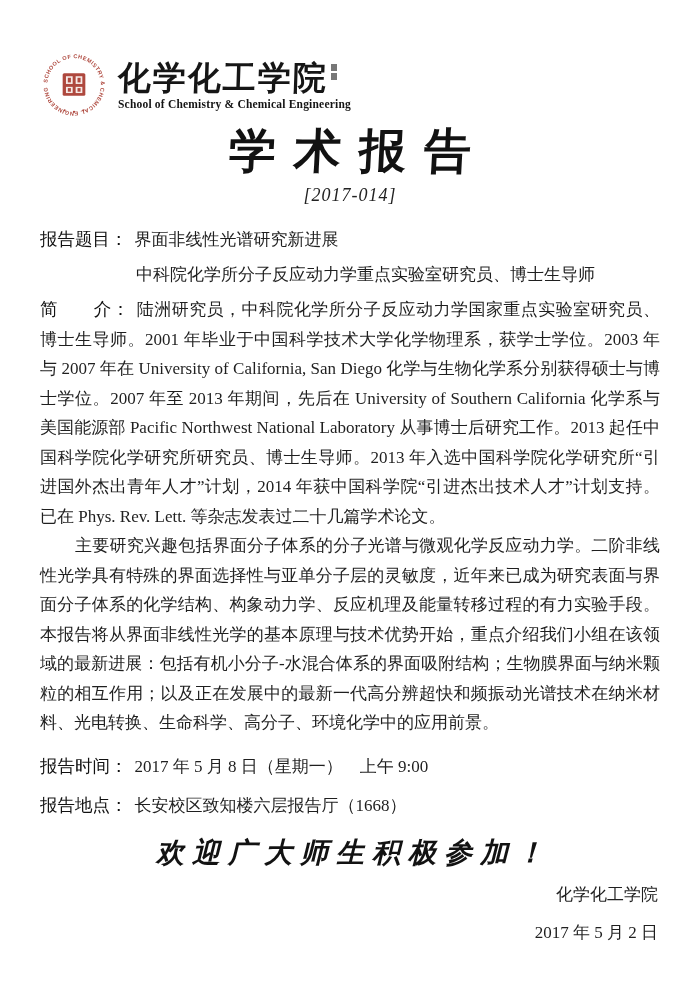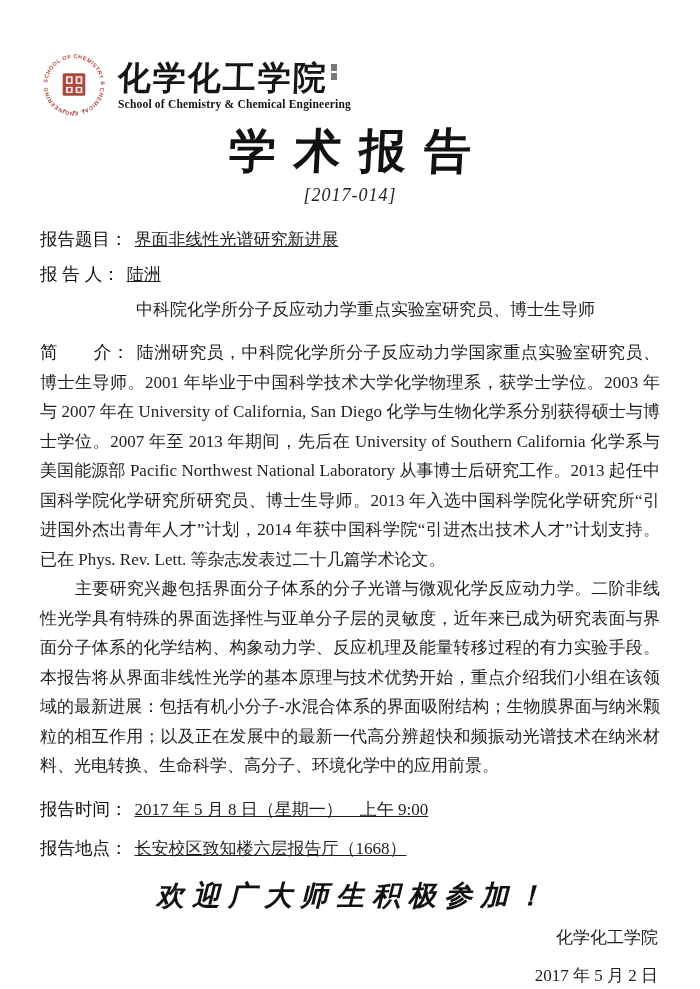--- a/index.html
+++ b/index.html
@@ -60,23 +60,23 @@
     margin-top:7px;color:#222;font-style:italic;
   }
   
   .fields{margin-top:21px;}
   .field-line{line-height:25px;margin-bottom:10px;font-size:17px;}
   .label{
     font-family:var(--font-sans);
     font-weight:400;font-size:17.5px;color:#111;
     margin-right:7px;
   }
-  .value{font-family:var(--font-serif);font-size:17px;color:var(--ink);text-decoration:underline;}
+  .value{font-family:var(--font-serif);font-size:17px;color:var(--ink);}
   .affiliation{
-    padding-left:96px;line-height:25px;margin-bottom:16px;
+    padding-left:96px;line-height:25px;margin-bottom:8px;
     font-size:17px;color:var(--ink);
   }
   
   .intro{margin-top:6px;}
   .intro p{
     font-size:17px;line-height:29.5px;
     text-align:justify;text-justify:inter-ideograph;
     color:var(--ink);
   }
   .intro .p2{text-indent:35px;}
@@ -134,23 +134,20 @@
     </div>
   </div>
 
   <h1 class="doc-title">学术报告</h1>
   <div class="doc-number">[2017-014]</div>
 
   <div class="fields">
     <div class="field-line">
       <span class="label">报告题目：</span><span class="value">界面非线性光谱研究新进展</span>
     </div>
-    <div class="field-line">
-      <span class="label">报 告 人：</span><span class="value">陆洲</span>
-    </div>
     <div class="affiliation">中科院化学所分子反应动力学重点实验室研究员、博士生导师</div>
   </div>
 
   <div class="intro">
     <p class="p1"><span class="label">简　　介：</span><span>陆洲研究员，中科院化学所分子反应动力学国家重点实验室研究员、博士生导师。2001 年毕业于中国科学技术大学化学物理系，获学士学位。2003 年与 2007 年在 University of California, San Diego 化学与生物化学系分别获得硕士与博士学位。2007 年至 2013 年期间，先后在 University of Southern California 化学系与美国能源部 Pacific Northwest National Laboratory 从事博士后研究工作。2013 起任中国科学院化学研究所研究员、博士生导师。2013 年入选中国科学院化学研究所“引进国外杰出青年人才”计划，2014 年获中国科学院“引进杰出技术人才”计划支持。已在 Phys. Rev. Lett. 等杂志发表过二十几篇学术论文。</span></p>
     <p class="p2">主要研究兴趣包括界面分子体系的分子光谱与微观化学反应动力学。二阶非线性光学具有特殊的界面选择性与亚单分子层的灵敏度，近年来已成为研究表面与界面分子体系的化学结构、构象动力学、反应机理及能量转移过程的有力实验手段。本报告将从界面非线性光学的基本原理与技术优势开始，重点介绍我们小组在该领域的最新进展：包括有机小分子-水混合体系的界面吸附结构；生物膜界面与纳米颗粒的相互作用；以及正在发展中的最新一代高分辨超快和频振动光谱技术在纳米材料、光电转换、生命科学、高分子、环境化学中的应用前景。</p>
   </div>
 
   <div class="schedule">
     <div class="field-line">

